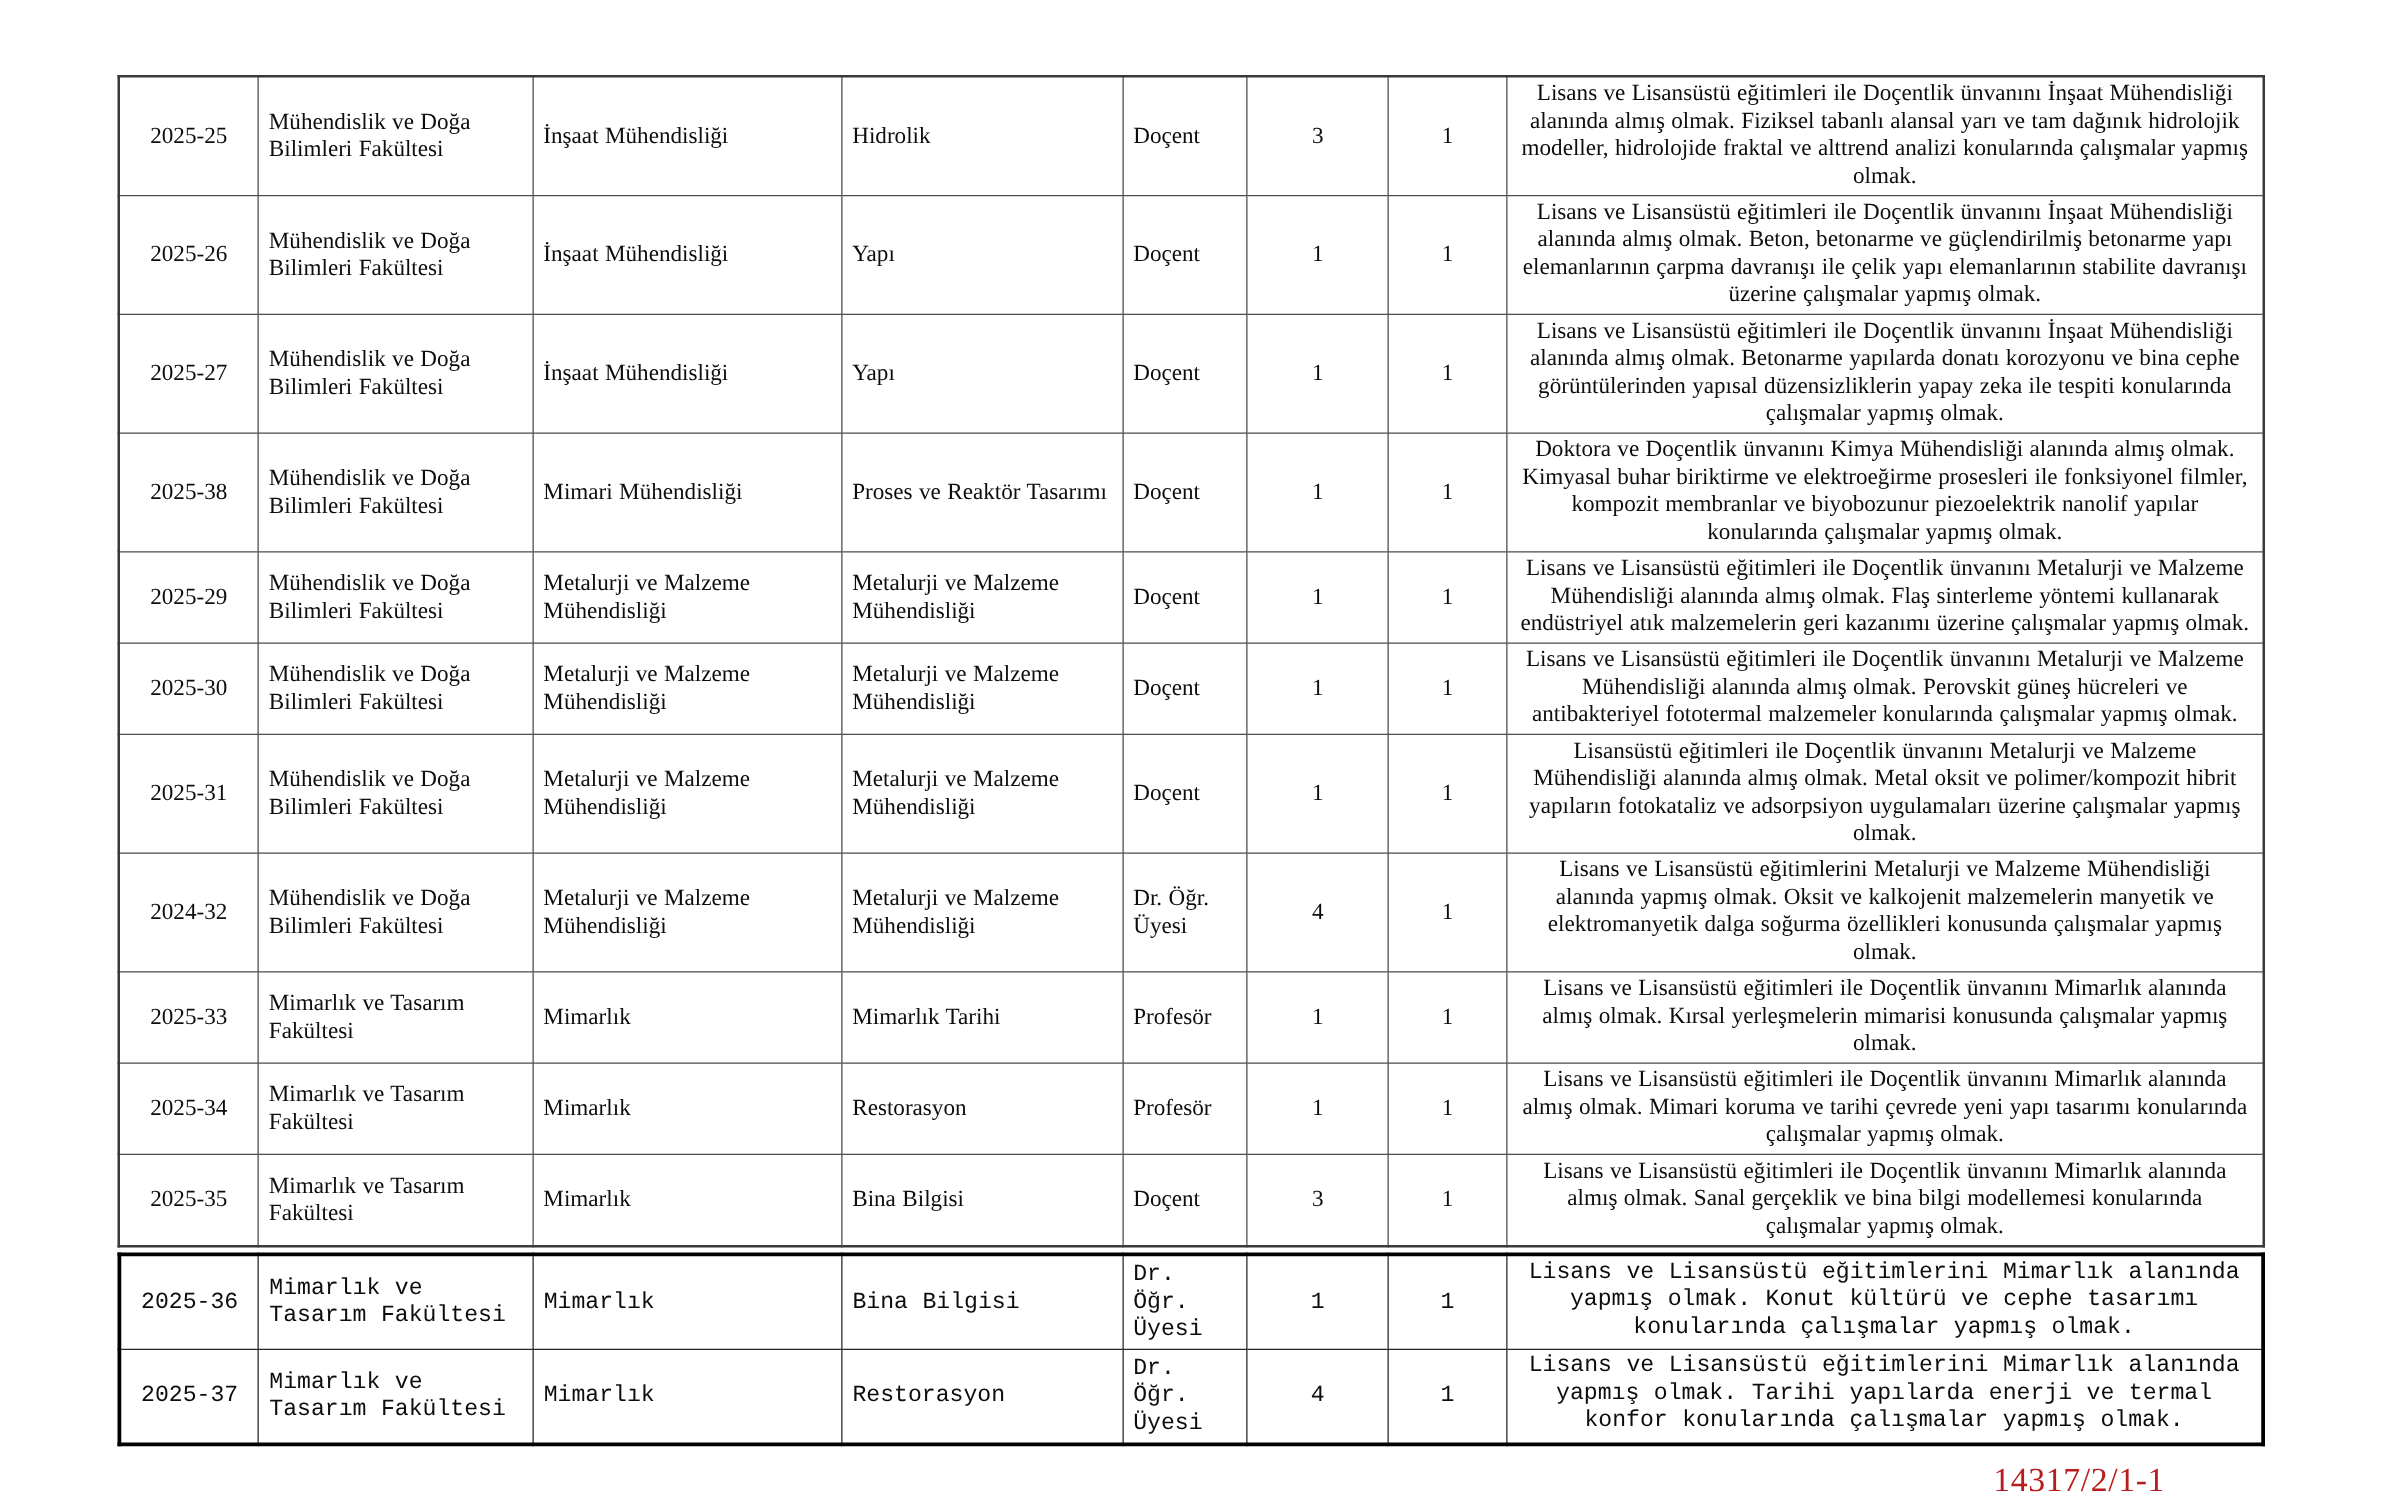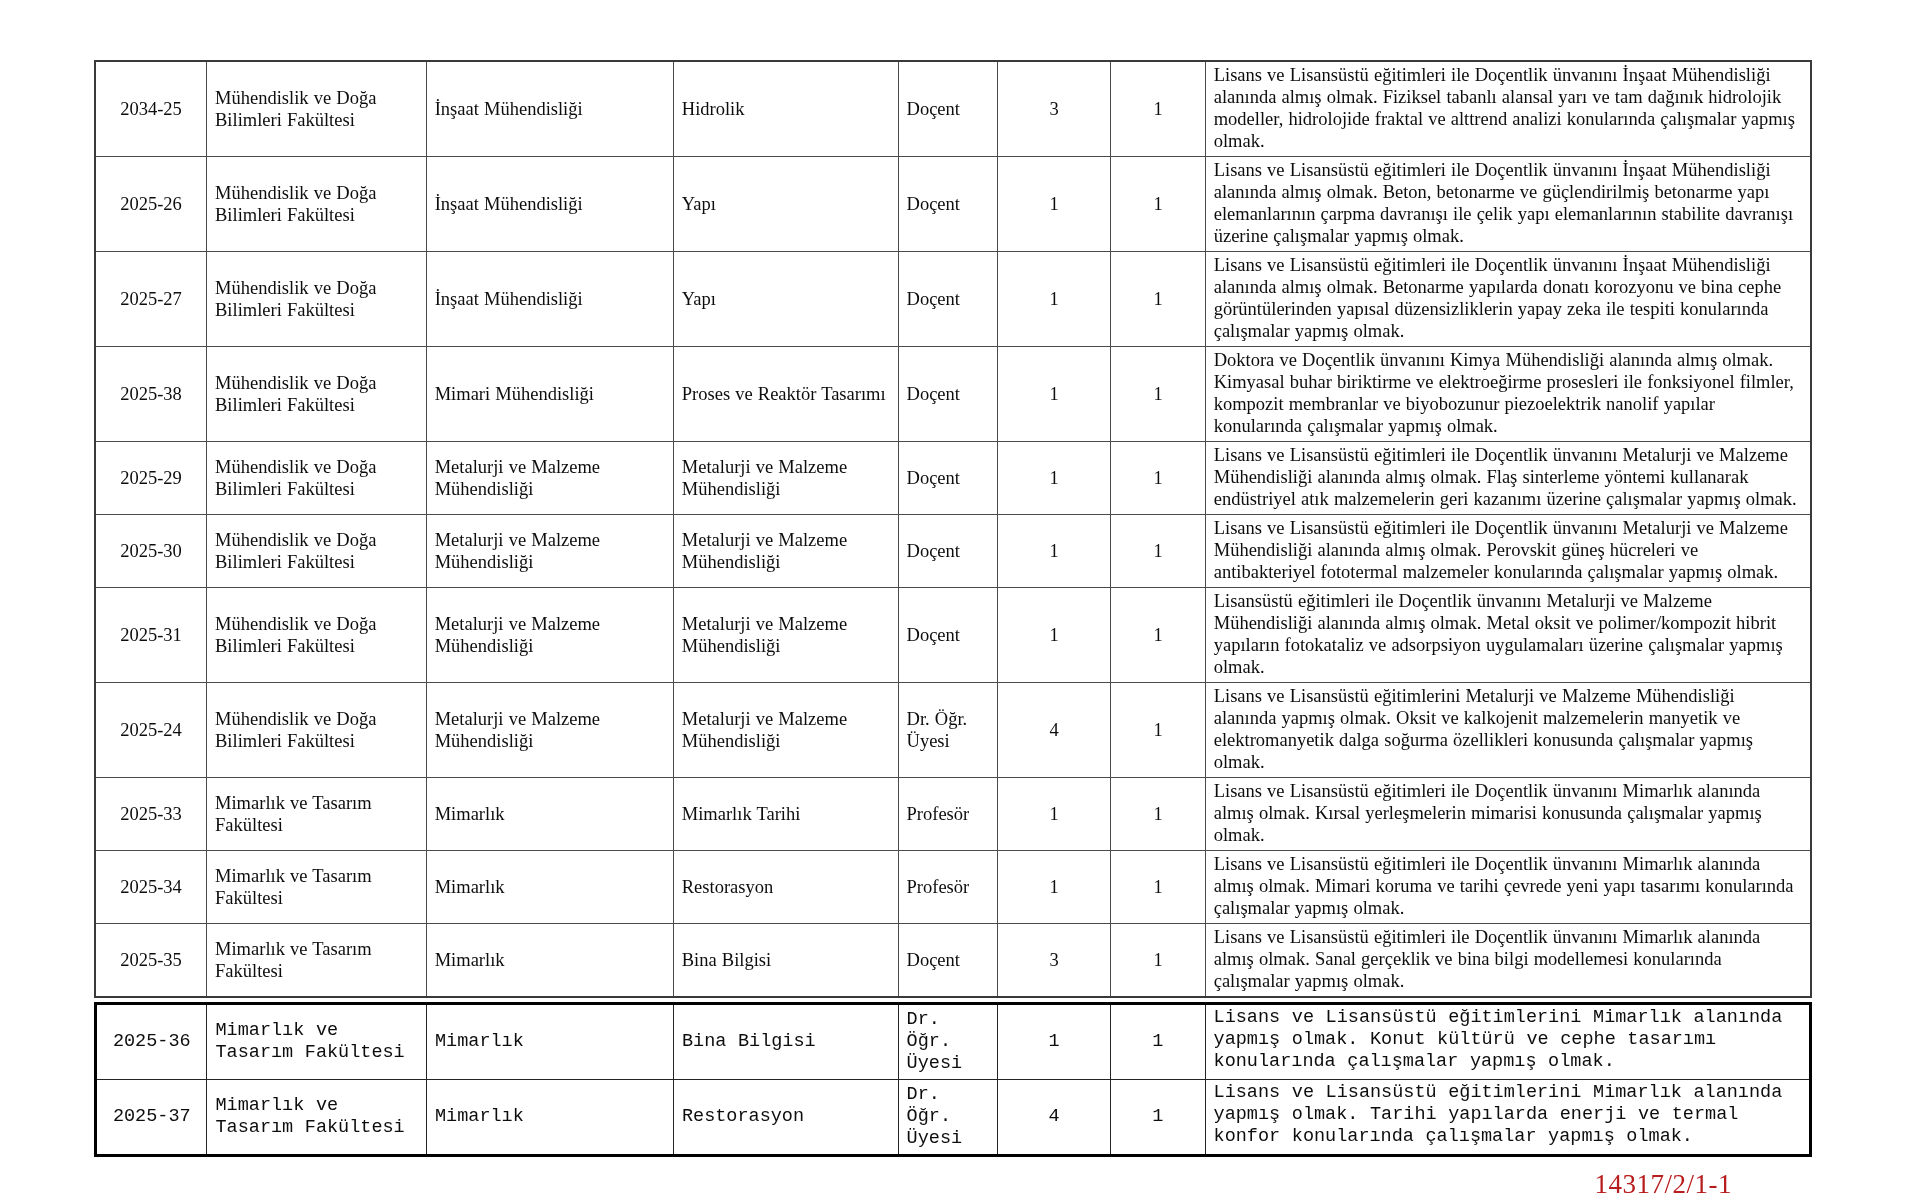--- a/index.html
+++ b/index.html
@@ -42,20 +42,21 @@
     overflow:hidden;
   }
   table.tbl td:nth-child(1),
   table.tbl td:nth-child(6),
   table.tbl td:nth-child(7){
     text-align:center;
   }
   table.tbl td:nth-child(8){
     vertical-align:top;
     padding:2px 8px 4px 8px;
+    text-align:center;
   }
   table.tbl-main{
     border:2px solid var(--outer-line);
   }
   table.tbl-appendix{
     margin-top:4px;
     border:3px solid var(--heavy-line);
     font-family:Liberation Mono, monospace;
   }
   table.tbl-appendix td{
@@ -82,21 +83,21 @@
         <col style="width:12.8%">
         <col style="width:14.4%">
         <col style="width:13.1%">
         <col style="width:5.8%">
         <col style="width:6.6%">
         <col style="width:5.5%">
         <col style="width:35.3%">
       </colgroup>
       <tbody>
           <tr>
-            <td>2034-25</td>
+            <td>2025-25</td>
             <td>Mühendislik ve Doğa Bilimleri Fakültesi</td>
             <td>İnşaat Mühendisliği</td>
             <td>Hidrolik</td>
             <td>Doçent</td>
             <td>3</td>
             <td>1</td>
             <td>Lisans ve Lisansüstü eğitimleri ile Doçentlik ünvanını İnşaat Mühendisliği alanında almış olmak. Fiziksel tabanlı alansal yarı ve tam dağınık hidrolojik modeller, hidrolojide fraktal ve alttrend analizi konularında çalışmalar yapmış olmak.</td>
           </tr>
           <tr>
             <td>2025-26</td>
@@ -152,21 +153,21 @@
             <td>2025-31</td>
             <td>Mühendislik ve Doğa Bilimleri Fakültesi</td>
             <td>Metalurji ve Malzeme Mühendisliği</td>
             <td>Metalurji ve Malzeme Mühendisliği</td>
             <td>Doçent</td>
             <td>1</td>
             <td>1</td>
             <td>Lisansüstü eğitimleri ile Doçentlik ünvanını Metalurji ve Malzeme Mühendisliği alanında almış olmak. Metal oksit ve polimer/kompozit hibrit yapıların fotokataliz ve adsorpsiyon uygulamaları üzerine çalışmalar yapmış olmak.</td>
           </tr>
           <tr>
-            <td>2025-24</td>
+            <td>2024-32</td>
             <td>Mühendislik ve Doğa Bilimleri Fakültesi</td>
             <td>Metalurji ve Malzeme Mühendisliği</td>
             <td>Metalurji ve Malzeme Mühendisliği</td>
             <td>Dr. Öğr. Üyesi</td>
             <td>4</td>
             <td>1</td>
             <td>Lisans ve Lisansüstü eğitimlerini Metalurji ve Malzeme Mühendisliği alanında yapmış olmak. Oksit ve kalkojenit malzemelerin manyetik ve elektromanyetik dalga soğurma özellikleri konusunda çalışmalar yapmış olmak.</td>
           </tr>
           <tr>
             <td>2025-33</td>

